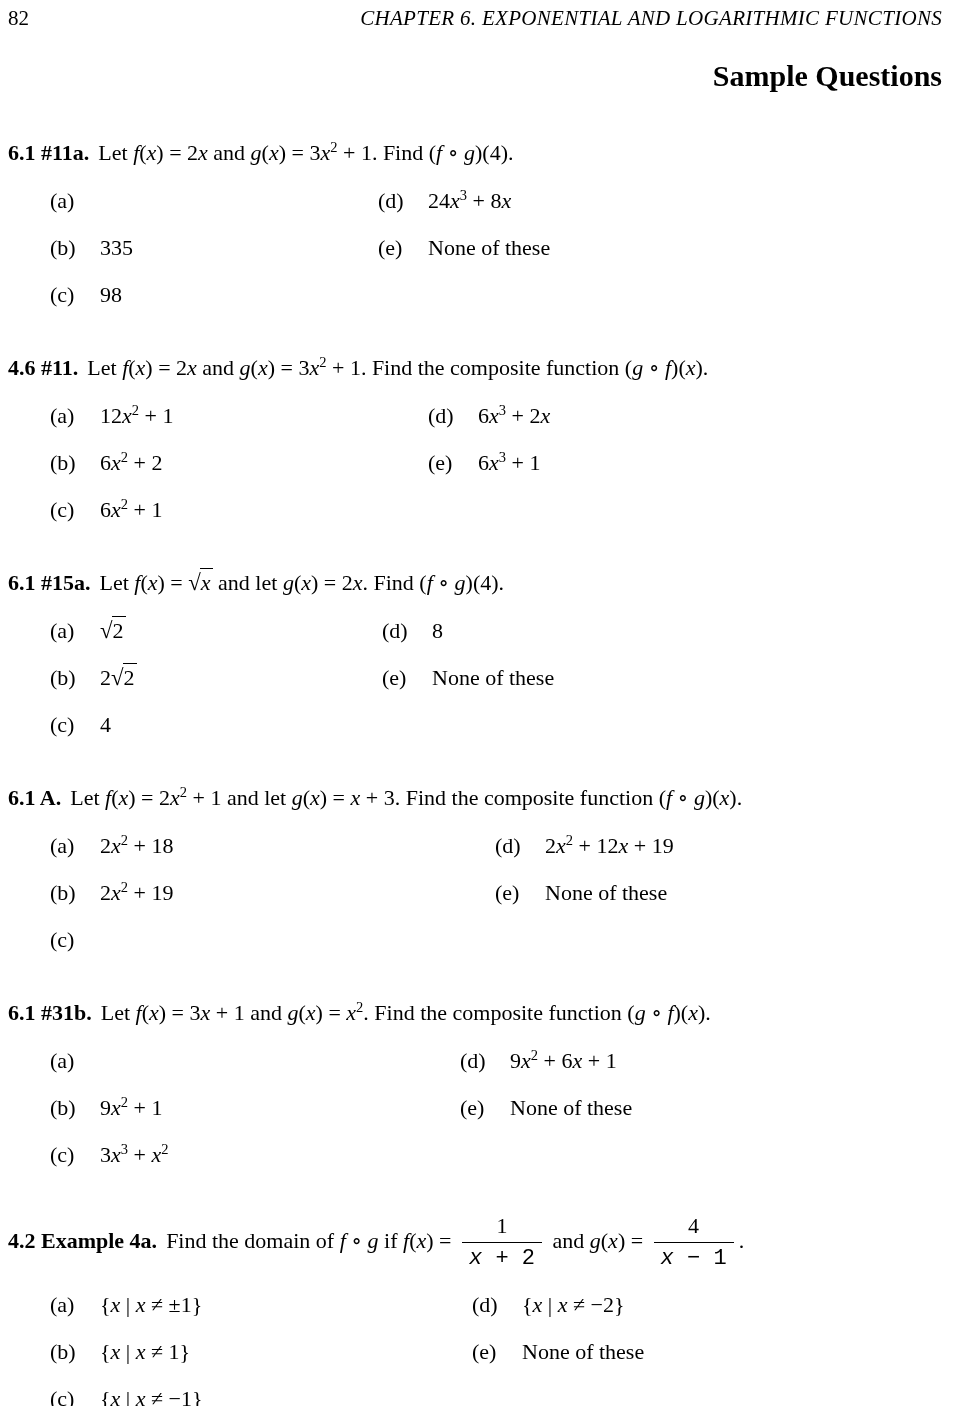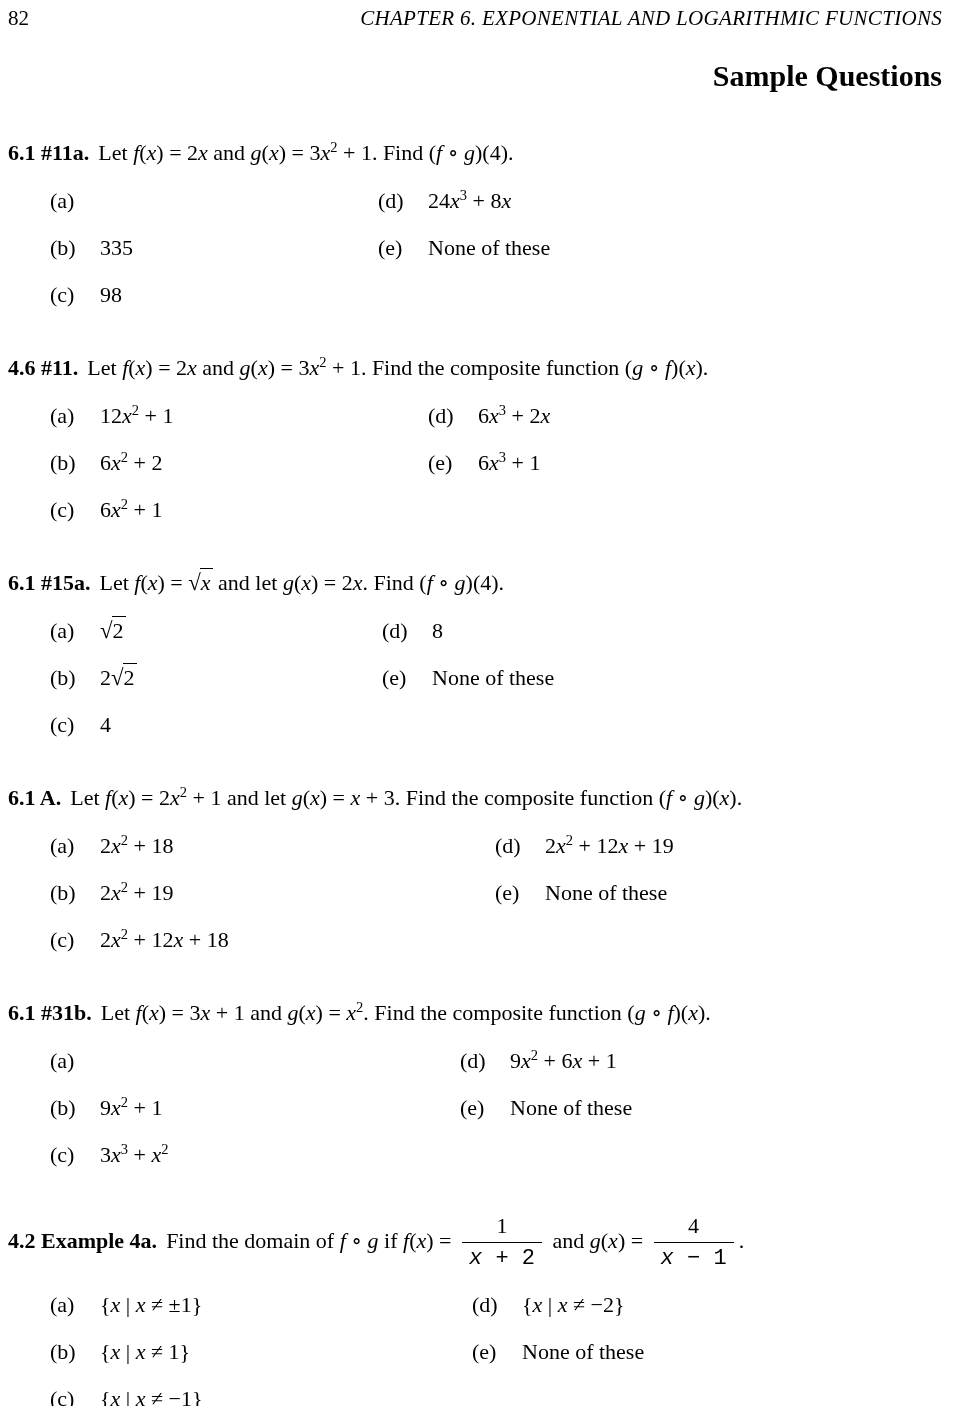--- a/index.html
+++ b/index.html
@@ -139,21 +139,20 @@
         <div class="opt">
             <span class="lab">(a)</span>
             <span class="val">2<i>x</i><sup>2</sup> + 18</span>
           </div>
         <div class="opt">
             <span class="lab">(b)</span>
             <span class="val">2<i>x</i><sup>2</sup> + 19</span>
           </div>
         <div class="opt">
             <span class="lab">(c)</span>
-            <span class="val">2<i>x</i><sup>2</sup> + 12<i>x</i> + 18</span>
           </div>
       </div>
       <div class="col2">
         <div class="opt">
             <span class="lab">(d)</span>
             <span class="val">2<i>x</i><sup>2</sup> + 12<i>x</i> + 19</span>
           </div>
         <div class="opt">
             <span class="lab">(e)</span>
             <span class="val">None of these</span>

